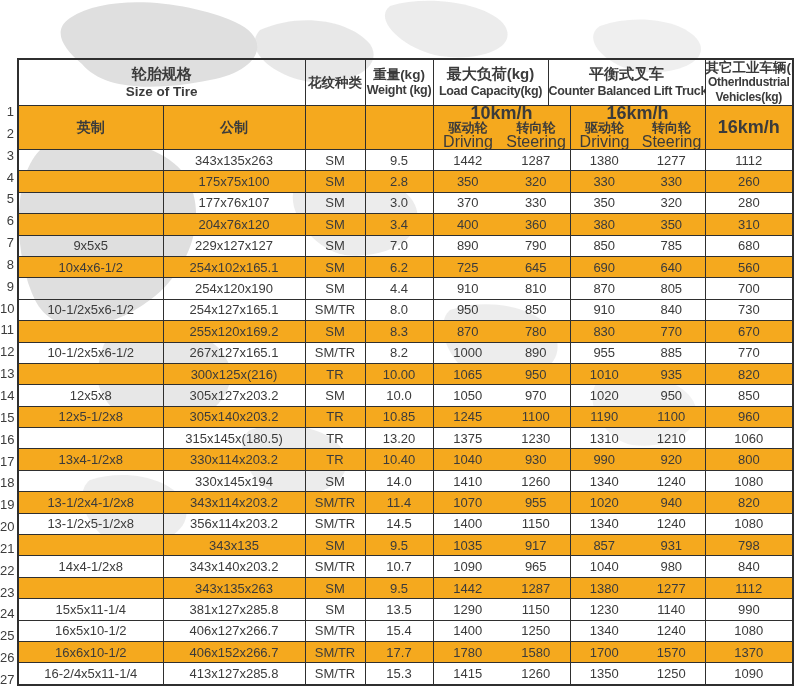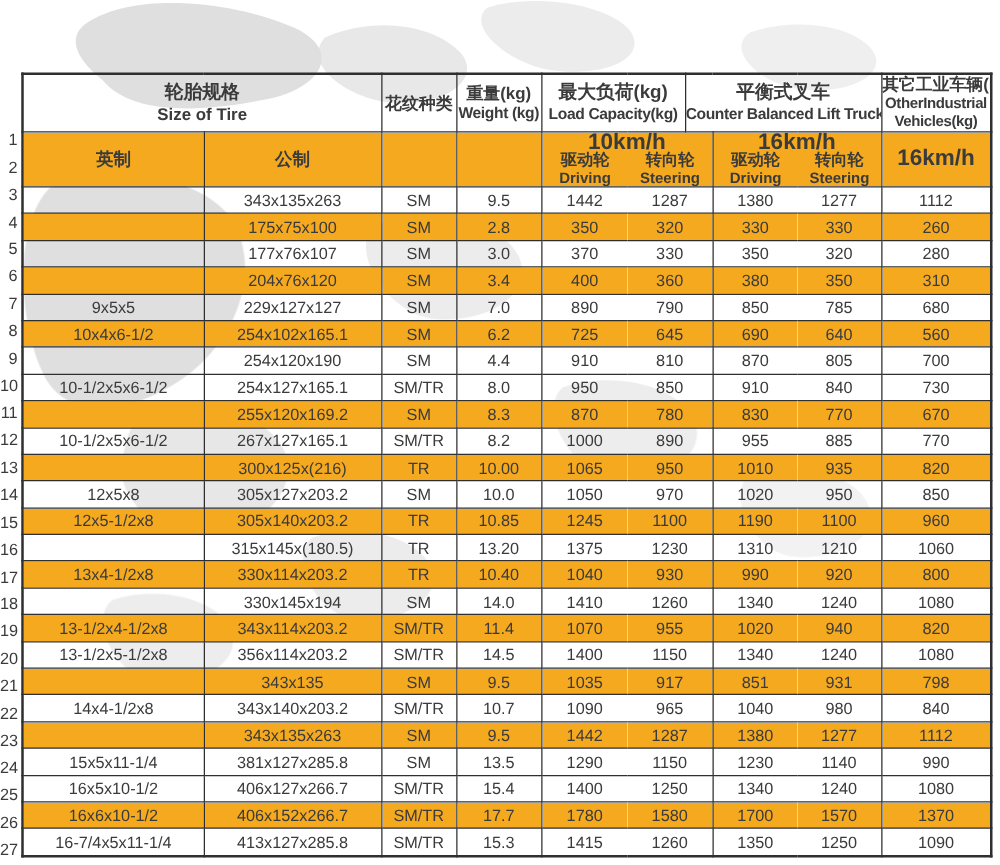--- a/index.html
+++ b/index.html
@@ -41,21 +41,21 @@
   .en{font-size:13.5px;line-height:17px;font-weight:bold;}
   .en.tight{font-size:12.5px;letter-spacing:-0.3px;}
   .en.tight2{font-size:12px;letter-spacing:-0.3px;line-height:15px;}
   .zh-s{font-size:13.5px;line-height:15px;font-weight:bold;}
   .subhead-zh{font-size:14px;font-weight:bold;}
   .speed{font-size:18px;line-height:15px;font-weight:bold;}
   .wheelgrid{display:grid;}
   .wheelgrid.w10{grid-template-columns:69px 1fr;}
   .wheelgrid.w16{grid-template-columns:68px 1fr;}
   .wheel-zh{font-size:13px;line-height:14px;font-weight:bold;}
-  .wheel-en{font-size:12px;line-height:14px;font-weight:bold;}
+  .wheel-en{font-size:16px;line-height:14px;font-weight:normal;}
 
   
   td.c-ld,td.c-cd{border-right:none;}
   td.c-ls,td.c-cs{border-left:none;}
 </style>
 </head>
 <body>
 
 <svg class="watermark" width="800" height="692" viewBox="0 0 800 692">
   <g fill="#d7d7d7" opacity="0.8">
@@ -384,21 +384,21 @@
           <td class="c-cs">1240</td>
           <td class="c-ot">1080</td>
         </tr>
         <tr class="orange">
           <td class="c-imp"></td>
           <td class="c-met">343x135</td>
           <td class="c-pat">SM</td>
           <td class="c-wt">9.5</td>
           <td class="c-ld">1035</td>
           <td class="c-ls" colspan="2">917</td>
-          <td class="c-cd">851</td>
+          <td class="c-cd">857</td>
           <td class="c-cs">931</td>
           <td class="c-ot">798</td>
         </tr>
         <tr>
           <td class="c-imp">14x4-1/2x8</td>
           <td class="c-met">343x140x203.2</td>
           <td class="c-pat">SM/TR</td>
           <td class="c-wt">10.7</td>
           <td class="c-ld">1090</td>
           <td class="c-ls" colspan="2">965</td>
@@ -444,21 +444,21 @@
           <td class="c-met">406x152x266.7</td>
           <td class="c-pat">SM/TR</td>
           <td class="c-wt">17.7</td>
           <td class="c-ld">1780</td>
           <td class="c-ls" colspan="2">1580</td>
           <td class="c-cd">1700</td>
           <td class="c-cs">1570</td>
           <td class="c-ot">1370</td>
         </tr>
         <tr>
-          <td class="c-imp">16-7/4x5x11-1/4</td>
+          <td class="c-imp">16-2/4x5x11-1/4</td>
           <td class="c-met">413x127x285.8</td>
           <td class="c-pat">SM/TR</td>
           <td class="c-wt">15.3</td>
           <td class="c-ld">1415</td>
           <td class="c-ls" colspan="2">1260</td>
           <td class="c-cd">1350</td>
           <td class="c-cs">1250</td>
           <td class="c-ot">1090</td>
         </tr>
       </tbody>

